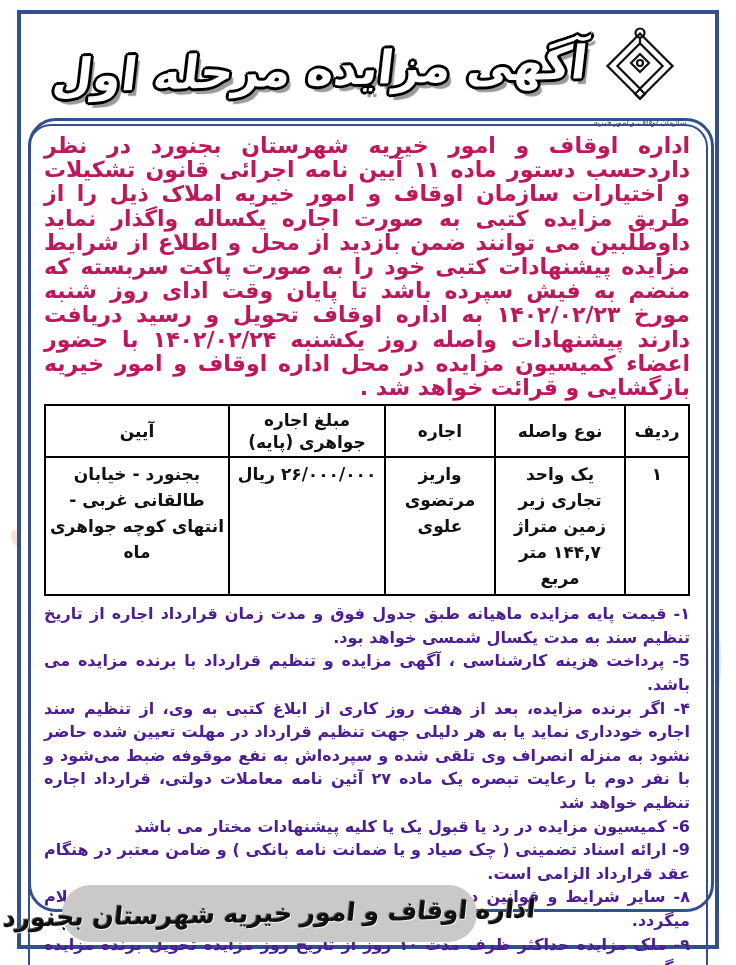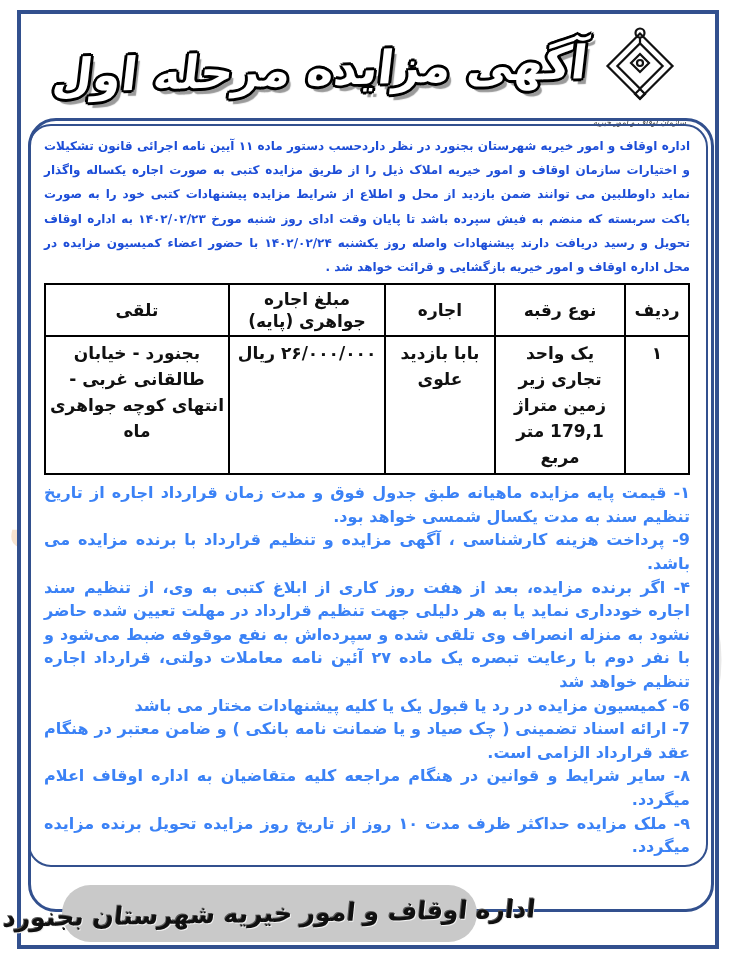--- a/index.html
+++ b/index.html
@@ -35,38 +35,38 @@
   .main-box{
     position:absolute;top:118px;left:28px;width:680px;height:788px;
     border:3px solid #32508e;border-radius:28px;background:transparent;
   }
   .main-box-inner{
     position:absolute;top:3px;left:3px;right:3px;bottom:3px;
     border:2px solid #32508e;border-radius:23px;
     padding:8px 16px 6px 14px;overflow:hidden;
   }
   .intro{
-    margin:0 0 4px 0;font-size:12px;font-weight:bold;color:#1d4ed8;
+    margin:0 0 4px 0;font-size:22px;font-weight:bold;color:#be185d;
     line-height:24.2px;text-align:justify;
   }
   
   table.auction{
     width:100%;border-collapse:collapse;table-layout:fixed;margin:2px 0 6px 0;
   }
   table.auction th,table.auction td{
     border:2.5px solid #000;font-weight:bold;color:#111;
     text-align:center;vertical-align:top;padding:3px 4px;font-size:17px;
     line-height:26px;background:transparent;
   }
   table.auction th{height:44px;vertical-align:middle;line-height:22px;}
   table.auction td{height:118px;border-radius:19px;}
   .col-row{width:64px}.col-type{width:130px}.col-endow{width:110px}.col-rent{width:156px}
   
   .conditions p{
-    margin:0;font-size:16px;font-weight:bold;color:#3b82f6;
+    margin:0;font-size:16px;font-weight:bold;color:#4c1d95;
     line-height:23.6px;text-align:justify;
   }
   
   .footer-pill{
     position:absolute;left:62px;top:885px;width:415px;height:57px;
     background:#c9c9c9;border-radius:32px;
     display:flex;align-items:center;justify-content:center;z-index:5;
   }
   .footer-pill-text{
     font-size:25px;font-weight:bold;color:#101010;white-space:nowrap;
@@ -127,43 +127,43 @@
         <colgroup>
           <col class="col-row">
             <col class="col-type">
             <col class="col-endow">
             <col class="col-rent">
             <col>
         </colgroup>
         <thead>
           <tr>
             <th>ردیف</th>
-            <th>نوع رقبه</th>
+            <th>نوع واصله</th>
             <th>اجاره</th>
             <th>مبلغ اجاره جواهری (پایه)</th>
-            <th>تلقی</th>
+            <th>آیین</th>
           </tr>
         </thead>
         <tbody>
           <tr>
             <td>۱</td>
-            <td>یک واحد تجاری زیر زمین متراژ 179,1 متر مربع</td>
-            <td>بابا بازدید علوی</td>
+            <td>یک واحد تجاری زیر زمین متراژ ۱۴۴,۷ متر مربع</td>
+            <td>واریز مرتضوی علوی</td>
             <td>۲۶/۰۰۰/۰۰۰ ریال</td>
             <td>بجنورد - خیابان طالقانی غربی - انتهای کوچه جواهری ماه</td>
           </tr>
         </tbody>
       </table>
 
       <div class="conditions">
         <p>۱- قیمت پایه مزایده ماهیانه طبق جدول فوق  و مدت زمان قرارداد اجاره از تاریخ تنظیم سند به مدت یکسال شمسی  خواهد بود.</p>
-        <p>9- پرداخت هزینه کارشناسی ، آگهی مزایده و تنظیم قرارداد با برنده مزایده می باشد.</p>
+        <p>5- پرداخت هزینه کارشناسی ، آگهی مزایده و تنظیم قرارداد با برنده مزایده می باشد.</p>
         <p>۴- اگر برنده مزایده، بعد از هفت روز کاری از ابلاغ کتبی به وی، از تنظیم سند اجاره خودداری نماید یا به هر دلیلی جهت تنظیم قرارداد در مهلت تعیین شده حاضر نشود به منزله انصراف وی تلقی شده و سپرده‌اش به نفع موقوفه ضبط می‌شود و با نفر دوم با رعایت تبصره یک ماده ۲۷ آئین نامه معاملات دولتی، قرارداد اجاره تنظیم خواهد شد</p>
         <p>6- کمیسیون مزایده در رد یا قبول یک یا کلیه پیشنهادات مختار می باشد</p>
-        <p>7- ارائه اسناد تضمینی ( چک صیاد و یا ضمانت نامه بانکی ) و ضامن معتبر در هنگام عقد قرارداد الزامی است.</p>
+        <p>9- ارائه اسناد تضمینی ( چک صیاد و یا ضمانت نامه بانکی ) و ضامن معتبر در هنگام عقد قرارداد الزامی است.</p>
         <p>۸- سایر شرایط و قوانین در هنگام مراجعه کلیه متقاضیان به اداره اوقاف اعلام میگردد.</p>
         <p>۹- ملک مزایده حداکثر ظرف مدت ۱۰ روز از تاریخ روز مزایده تحویل برنده مزایده میگردد.</p>
       </div>
 
     </div>
   </div>
 
   <div class="footer-pill">
     <span class="footer-pill-text">اداره اوقاف و امور خیریه شهرستان بجنورد</span>
   </div>

